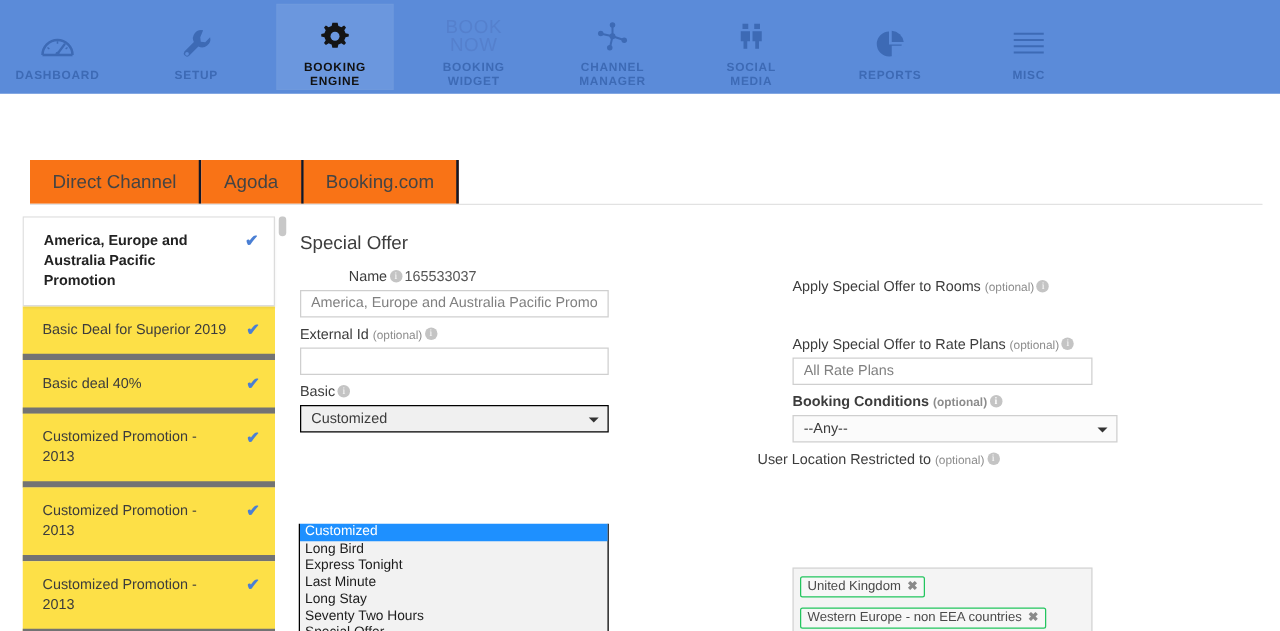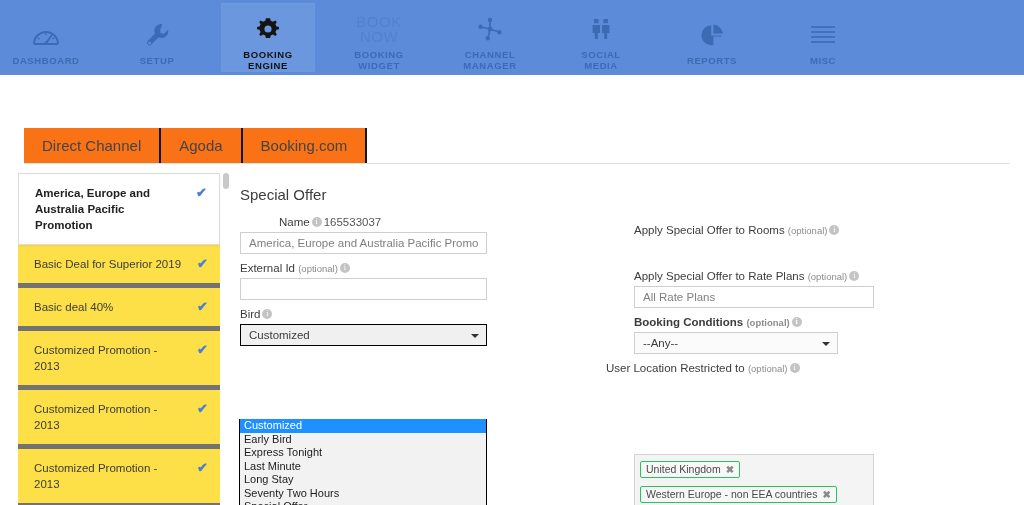--- a/index.html
+++ b/index.html
@@ -451,30 +451,30 @@
     <span>Name</span><span class="info-icon"></span><span class="idnum">165533037</span>
   </div>
   <input class="text-input" style="left: 240px; top: 157px; width: 247px;" value="America, Europe and Australia Pacific Promotion">
 
   <div class="field-label" style="left:240px; top:187px;">
     <span>External Id</span> <span class="opt">(optional)</span><span class="info-icon"></span>
   </div>
   <input class="text-input" style="left: 240px; top: 203px; width: 247px;" value="">
 
   <div class="field-label" style="left:240px; top:233px;">
-    <span>Bird</span><span class="info-icon"></span>
+    <span>Basic</span><span class="info-icon"></span>
   </div>
   <div class="select-box focused" style="left:240px; top:249px; width:247px;">
     <span>Customized</span>
     <span class="caret"></span>
   </div>
 
   <div id="type-dropdown">
     <div class="dd-option highlighted">Customized</div>
-    <div class="dd-option">Early Bird</div>
+    <div class="dd-option">Long Bird</div>
     <div class="dd-option">Express Tonight</div>
     <div class="dd-option">Last Minute</div>
     <div class="dd-option">Long Stay</div>
     <div class="dd-option">Seventy Two Hours</div>
     <div class="dd-option">Special Offer</div>
   </div>
 
   <div class="field-label" style="left:240px; top:371px;">
     <span>Value</span><span class="info-icon"></span>
   </div>
@@ -489,21 +489,21 @@
   </div>
 
   <div class="field-label" style="left:634px; top:195px;">
     <span>Apply Special Offer to Rate Plans</span> <span class="opt">(optional)</span><span class="info-icon"></span>
   </div>
   <input class="text-input" style="left: 634px; top: 211px; width: 240px;" value="All Rate Plans">
 
   <div class="field-label" style="left:634px; top:241px;font-weight:bold;">
     <span>Booking Conditions</span> <span class="opt">(optional)</span><span class="info-icon"></span>
   </div>
-  <div class="select-box" style="left:634px; top:257px; width:204px; background:#fbfbfb; border-color:#cfcfcf;">
+  <div class="select-box" style="left:634px; top:257px; width:260px; background:#fbfbfb; border-color:#cfcfcf;">
     <span>--Any--</span>
     <span class="caret"></span>
   </div>
 
   <div class="field-label" style="left:606px; top:287px;">
     <span>User Location Restricted to</span> <span class="opt">(optional)</span><span class="info-icon"></span>
   </div>
 
   <div id="tagbox">
     <div class="tag" style="flex:0 0 auto;">

